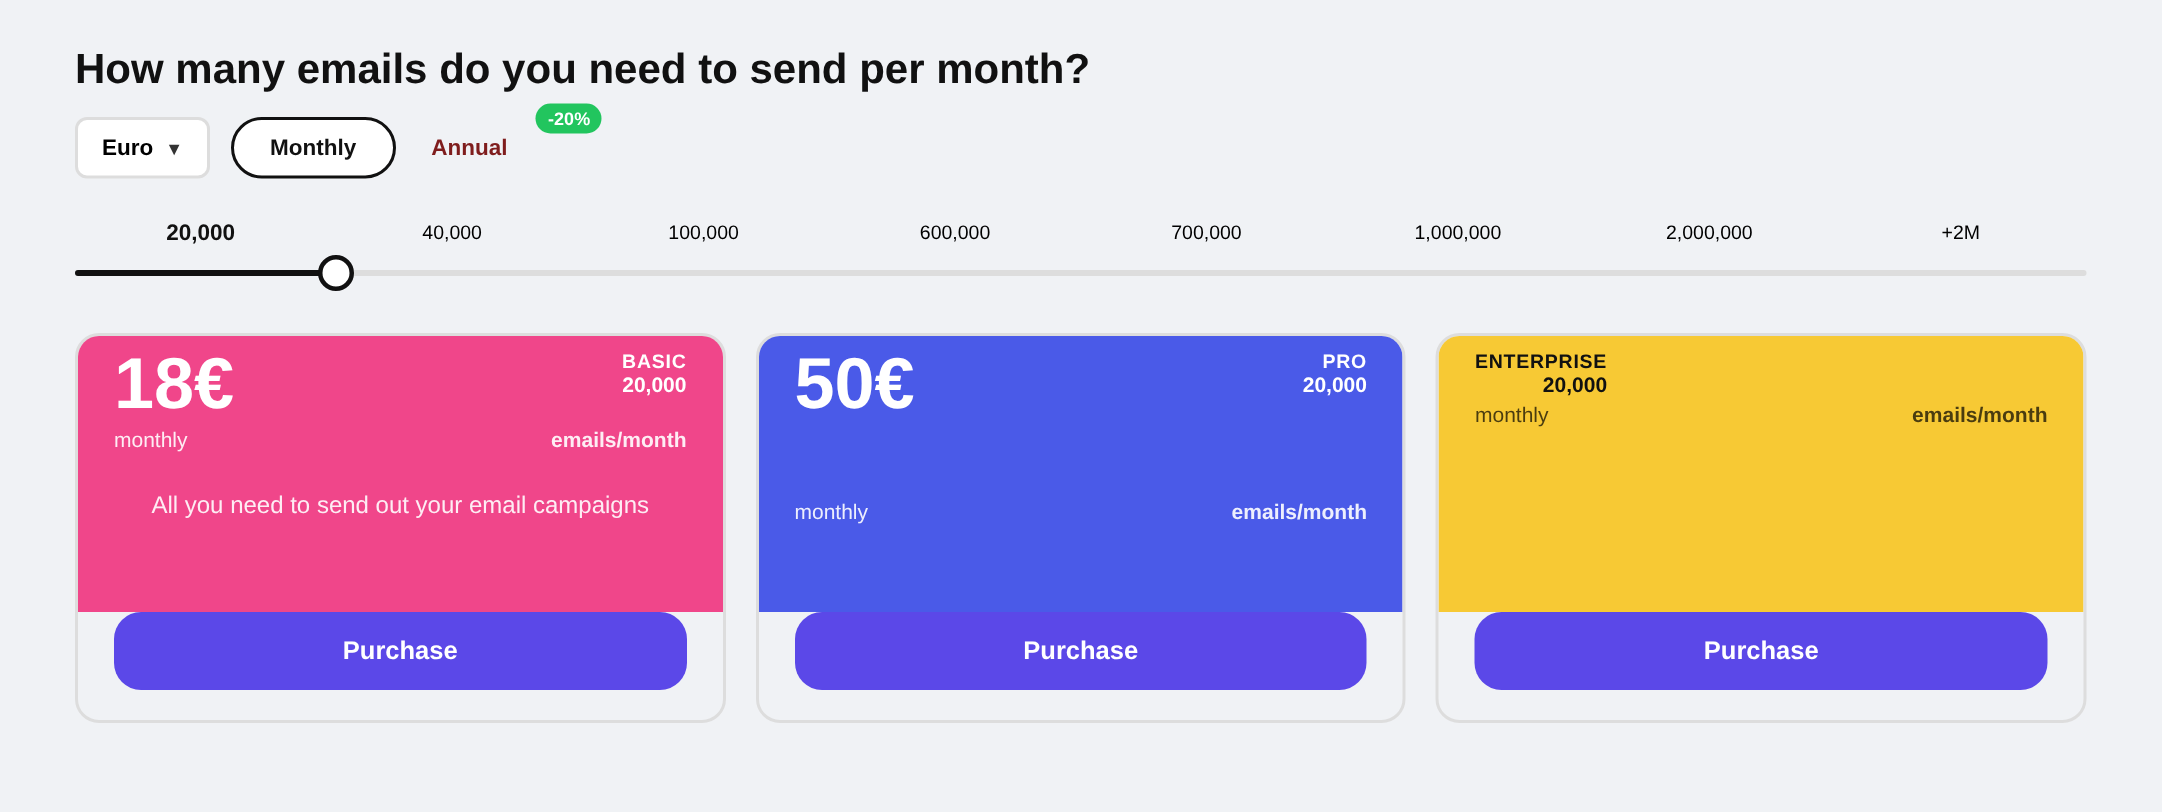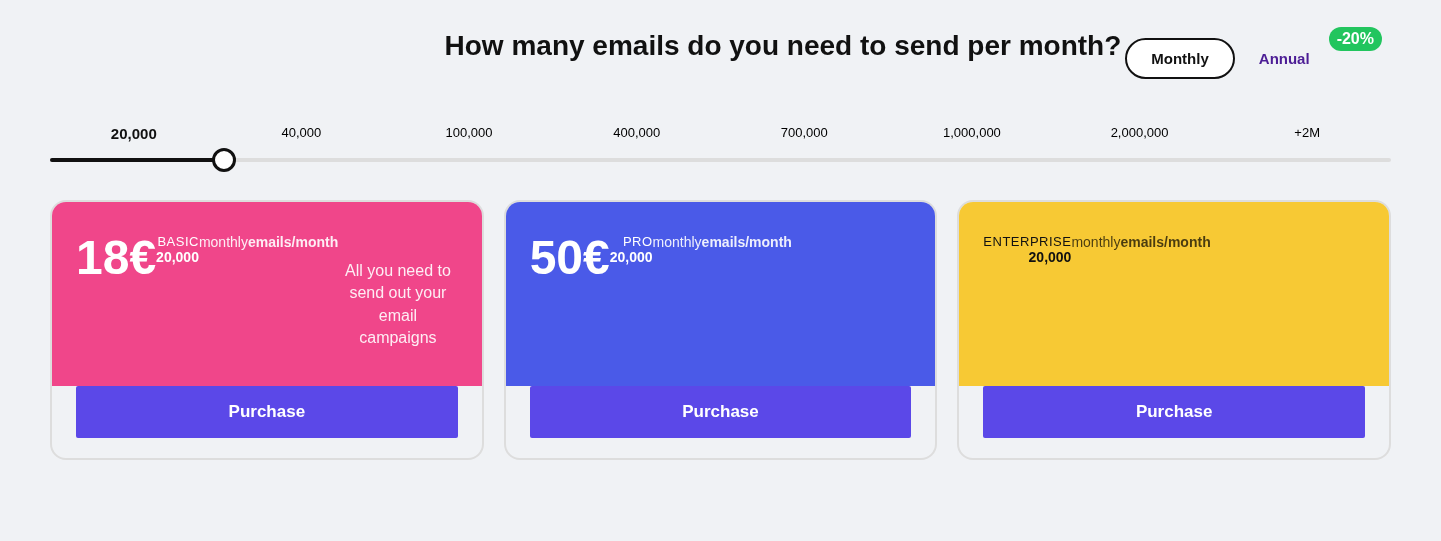--- a/index.html
+++ b/index.html
@@ -7,21 +7,22 @@
       background: #f0f2f5;
       font-family: -apple-system, BlinkMacSystemFont, 'Segoe UI', Arial, sans-serif;
       min-height: 541px;
       padding: 30px 50px;
     }
 
     .header-section {
       display: flex;
       justify-content: flex-end;
       align-items: flex-start;
-      margin-bottom: 42px;
+      margin-bottom: 24px;
+      flex-direction: column;
     }
 
     .title-area h1 {
       font-size: 28px;
       font-weight: 800;
       color: #111;
       margin-bottom: 8px;
     }
 
     .contact-line {
@@ -70,33 +71,33 @@
     }
 
     .billing-toggle .toggle-btn {
       padding: 10px 24px;
       border-radius: 30px;
       border: none;
       font-size: 15px;
       font-weight: 700;
       cursor: pointer;
       background: transparent;
-      color: #4c1d95;
+      color: #7f1d1d;
     }
 
     .billing-toggle .toggle-btn.active {
       background: #fff;
       border: 2px solid #111;
       color: #111;
     }
 
     .discount-badge {
       background: #22c55e;
       color: #fff;
-      font-size: 16px;
+      font-size: 12px;
       font-weight: 700;
       border-radius: 20px;
       padding: 3px 8px;
       position: relative;
       top: -20px;
       right: 5px;
     }
 
     .slider-section {
       margin-bottom: 30px;
@@ -171,26 +172,27 @@
       border-radius: 16px;
       overflow: hidden;
       min-height: 260px;
       display: flex;
       flex-direction: column;
       border: 2px solid #ddd;
     }
 
     .plan-card-inner {
       flex: 1;
-      padding: 32px 24px;
-      display: flex;
+      padding: 9px 24px;
+      display: flex;
+      flex-direction: column;
     }
 
     .plan-card.basic .plan-card-inner { background: #f0468a; }
-    .plan-card.pro .plan-card-inner { background: #4a5ae8; }
+    .plan-card.pro .plan-card-inner { background: #4a5ae8; gap: 48px; }
     .plan-card.enterprise .plan-card-inner { background: #f7c934; }
 
     .plan-top-row {
       display: flex;
       justify-content: space-between;
       align-items: flex-start;
       margin-bottom: 4px;
     }
 
     .plan-price {
@@ -201,21 +203,21 @@
     }
 
     .plan-card.enterprise .plan-price { color: #111; }
 
     .plan-name-area {
       text-align: right;
     }
 
     .plan-name {
       font-size: 13px;
-      font-weight: 400;
+      font-weight: 700;
       color: #fff;
       letter-spacing: 0.5px;
     }
 
     .plan-card.enterprise .plan-name { color: #111; }
 
     .plan-email-count {
       font-size: 14px;
       font-weight: 700;
       color: #fff;
@@ -253,21 +255,21 @@
       margin-top: 26px;
       line-height: 1.4;
     }
 
     .plan-card.enterprise .plan-description { color: rgba(0,0,0,0.75); }
 
     .plan-purchase-btn {
       background: #5b48e8;
       color: #fff;
       border: none;
-      border-radius: 2px;
+      border-radius: 18px;
       padding: 16px;
       font-size: 17px;
       font-weight: 800;
       cursor: pointer;
       width: calc(100% - 48px);
       margin: 0 24px 20px 24px;
       text-align: center;
     }
 
     .plan-card.basic .plan-purchase-btn,
@@ -277,34 +279,38 @@
     }
   </style>
 </head>
 <body>
 
 <div class="header-section">
   <div class="title-area">
     <h1>How many emails do you need to send per month?</h1>
   </div>
   <div class="controls">
+    <div class="currency-select">
+      <span>Euro</span>
+      <span class="chevron">▼</span>
+    </div>
     <div class="billing-toggle">
       <button class="toggle-btn active">Monthly</button>
       <button class="toggle-btn">Annual</button>
       <span class="discount-badge">-20%</span>
     </div>
   </div>
 </div>
 
 <div class="slider-section">
   <div class="slider-labels">
     <div class="slider-label active">20,000</div>
     <div class="slider-label">40,000</div>
     <div class="slider-label">100,000</div>
-    <div class="slider-label">400,000</div>
+    <div class="slider-label">600,000</div>
     <div class="slider-label">700,000</div>
     <div class="slider-label">1,000,000</div>
     <div class="slider-label">2,000,000</div>
     <div class="slider-label">+2M</div>
   </div>
   <div class="slider-track-container">
     <div class="slider-track">
       <div class="slider-track-fill"></div>
     </div>
     <div class="slider-thumb"></div>

